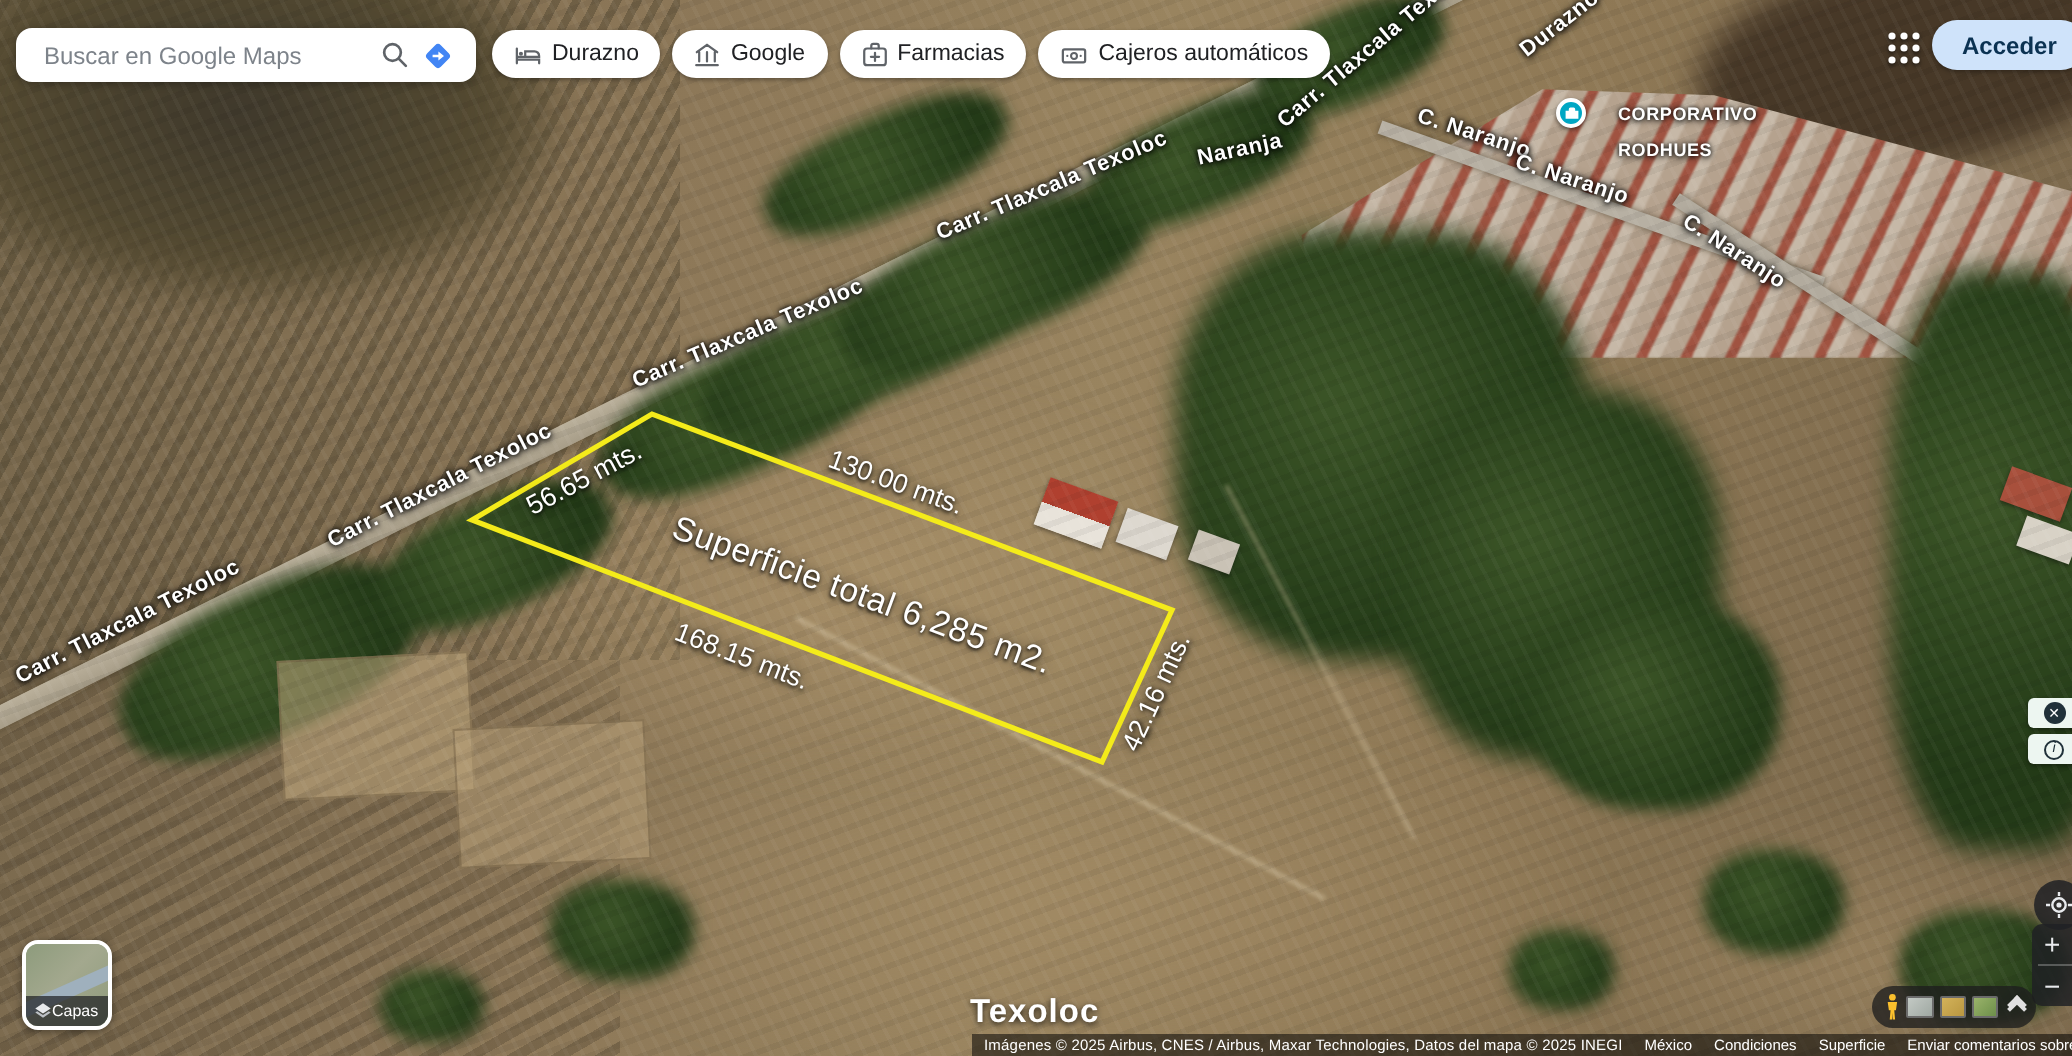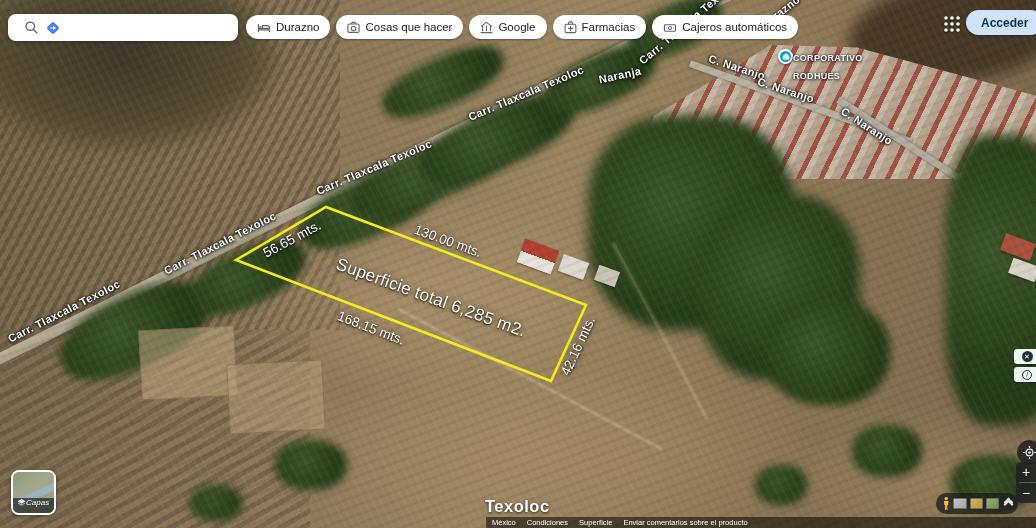--- a/index.html
+++ b/index.html
@@ -17,21 +17,21 @@
   .soft{filter:blur(8px);border-radius:50%;}
   .roadband{background:linear-gradient(#bab09b,#a79d88);height:11px;transform-origin:left center;box-shadow:0 0 3px rgba(60,50,30,.6);}
   .bld{box-shadow:0 1px 2px rgba(0,0,0,.4);}
 
   
   .rl{position:absolute;color:#fff;font-weight:700;font-size:11px;letter-spacing:.4px;white-space:nowrap;
       text-shadow:0 0 2px rgba(0,0,0,.95),0 0 4px rgba(0,0,0,.7),0 1px 3px rgba(0,0,0,.8);z-index:4;}
   .meas{position:absolute;color:#fff;font-size:13.5px;font-weight:400;white-space:nowrap;z-index:6;
       text-shadow:0 1px 2px rgba(0,0,0,.95),0 0 6px rgba(0,0,0,.55);}
   .meas.big{font-size:17px;letter-spacing:.3px;}
-  .poi{position:absolute;left:778px;top:47px;display:flex;align-items:flex-start;gap:0;z-index:4;}
+  .poi{position:absolute;left:778px;top:47px;display:flex;align-items:flex-start;gap:16px;z-index:4;}
   .poi .dot{width:15px;height:15px;border-radius:50%;display:flex;align-items:center;justify-content:center;
       border:2px solid #fff;box-shadow:0 1px 2px rgba(0,0,0,.5);margin-top:2px;}
   .poi .nm{color:#fff;font-size:9px;font-weight:700;letter-spacing:.3px;line-height:10px;
       text-shadow:0 0 2px rgba(0,0,0,.9),0 1px 3px rgba(0,0,0,.8);}
   .parcel-svg{position:absolute;left:0;top:0;z-index:5;pointer-events:none;}
 
   
   .searchbox{position:absolute;left:8px;top:14px;width:230px;height:27px;background:#fff;border-radius:8px;
       box-shadow:0 1px 4px rgba(0,0,0,.3);display:flex;align-items:center;padding:0 8px 0 12px;z-index:20;}
   .searchbox input{flex:1;border:none;outline:none;font-size:12px;color:#202124;background:transparent;
@@ -48,21 +48,21 @@
       border:none;border-radius:13px;font-size:12px;font-weight:700;font-family:"Liberation Sans",sans-serif;
       z-index:20;cursor:pointer;box-shadow:0 1px 2px rgba(0,0,0,.3);}
 
   
   .layersbtn{position:absolute;left:11px;top:470px;width:45px;height:45px;border-radius:8px;border:2px solid #fff;
       overflow:hidden;z-index:20;cursor:pointer;box-shadow:0 1px 4px rgba(0,0,0,.4);background:#9aa689;}
   .layersbtn .thumb{position:absolute;inset:0;background:linear-gradient(135deg,#8d9b7c 0%,#a3a88e 45%,#8e9a7b 100%);}
   .layersbtn .thumb::after{content:"";position:absolute;left:-10px;top:16px;width:80px;height:7px;background:#9fb0bd;
       transform:rotate(-24deg);}
   .layersbtn .lab{position:absolute;left:0;right:0;bottom:0;height:15px;background:rgba(32,33,36,.72);color:#fff;
-      font-size:8px;display:flex;gap:0;padding:0 4px;font-style:italic;}
+      font-size:8px;display:flex;align-items:center;gap:0;padding:0 4px;}
   .glogo{position:absolute;left:485px;top:497px;color:#fff;font-size:16.5px;font-weight:700;letter-spacing:.5px;
       z-index:20;text-shadow:0 1px 3px rgba(0,0,0,.8);cursor:pointer;}
   .attrib{position:absolute;left:486px;right:0;top:517px;height:11px;background:rgba(0,0,0,.52);z-index:20;
       display:flex;align-items:center;gap:11px;padding:0 6px;color:#fff;font-size:7.5px;white-space:nowrap;}
   .attrib .credits{letter-spacing:.1px;}
   .attrib a{color:#fff;text-decoration:none;cursor:pointer;}
   .pegbar{position:absolute;left:936px;top:493px;width:82px;height:21px;border-radius:11px;background:rgba(30,30,30,.78);
       z-index:21;display:flex;align-items:center;gap:3px;padding:0 6px;}
   .thumbimg{width:14px;height:11px;border:1px solid #6b6b6b;border-radius:1px;cursor:pointer;}
   .chev{width:7px;height:7px;border-top:2px solid #e0e0e0;border-right:2px solid #e0e0e0;transform:rotate(-45deg);cursor:pointer;}
@@ -157,20 +157,21 @@
     </span>
   </div>
 
   <div class="meas" style="left:292px;top:239px;transform:translate(-50%,-50%) rotate(-28deg);">56.65 mts.</div>
   <div class="meas" style="left:448px;top:241px;transform:translate(-50%,-50%) rotate(20deg);">130.00 mts.</div>
   <div class="meas big" style="left:431px;top:298px;transform:translate(-50%,-50%) rotate(20deg);">Superficie total 6,285 m2.</div>
   <div class="meas" style="left:371px;top:328px;transform:translate(-50%,-50%) rotate(21deg);">168.15 mts.</div>
   <div class="meas" style="left:578px;top:346px;transform:translate(-50%,-50%) rotate(-65deg);">42.16 mts.</div>
 
   <div class="searchbox">
+    <input type="text" placeholder="Buscar en Google Maps" style="">
     <span class="sb-ico">
       <svg width="15" height="15" viewBox="0 0 18 18">
           <circle cx="7.5" cy="7.5" r="5" fill="none" stroke="#5f6368" stroke-width="1.6"></circle>
           <line x1="11.2" y1="11.2" x2="15.5" y2="15.5" stroke="#5f6368" stroke-width="1.6" stroke-linecap="round"></line>
         </svg>
     </span>
     <span class="sb-ico">
       <svg width="18" height="18" viewBox="0 0 18 18">
           <rect x="4.2" y="4.2" width="9.6" height="9.6" rx="2" fill="#4285f4" transform="rotate(45 9 9)"></rect>
           <path d="M6.3 9.6V8.4h2.9V6.8L12 9l-2.8 2.2v-1.6H6.3z" fill="#fff"></path>
@@ -178,28 +179,20 @@
     </span>
   </div>
 
   <div class="chips">
     <div class="chip">
       <svg width="14" height="13" viewBox="0 0 14 14">
           <path d="M1 3.5v8M1 9.5h12v2M1 8h12v-.5a2.5 2.5 0 0 0-2.5-2.5H5.5v3" fill="none" stroke="#5f6368" stroke-width="1.2" stroke-linecap="round"></path>
           <circle cx="3.2" cy="6.3" r="1.1" fill="#5f6368"></circle>
         </svg>
       <span>Durazno</span>
-    </div>
-    <div class="chip">
-      <svg width="13" height="13" viewBox="0 0 14 14">
-          <rect x="1" y="3.2" width="12" height="9" rx="1.5" fill="none" stroke="#5f6368" stroke-width="1.2"></rect>
-          <path d="M4.5 3.2 5.6 1.5h2.8l1.1 1.7" fill="none" stroke="#5f6368" stroke-width="1.2"></path>
-          <circle cx="7" cy="8" r="2.4" fill="none" stroke="#5f6368" stroke-width="1.2"></circle>
-        </svg>
-      <span>Cosas que hacer</span>
     </div>
     <div class="chip">
       <svg width="13" height="13" viewBox="0 0 14 14">
           <path d="M1.5 5.5 7 1.5l5.5 4M2.8 5.5v5M7 5.5v5M11.2 5.5v5M1.2 12.5h11.6" fill="none" stroke="#5f6368" stroke-width="1.2" stroke-linecap="round"></path>
         </svg>
       <span>Google</span>
     </div>
     <div class="chip">
       <svg width="13" height="13" viewBox="0 0 14 14">
           <rect x="1.2" y="3.5" width="11.6" height="9" rx="1.5" fill="none" stroke="#5f6368" stroke-width="1.2"></rect>
@@ -241,20 +234,21 @@
       <svg width="9" height="9" viewBox="0 0 14 14">
           <path d="M7 1 13 5 7 9 1 5z" fill="#e8eaed"></path>
           <path d="M2.5 7.2 7 10.2l4.5-3L13 8.2 7 12.2 1 8.2z" fill="#bdc1c6"></path>
         </svg>
       <span>Capas</span>
     </div>
   </div>
 
   <div class="glogo">Texoloc</div>
   <div class="attrib">
+    <span class="credits">Imágenes © 2025 Airbus, CNES / Airbus, Maxar Technologies, Datos del mapa © 2025 INEGI</span>
     <a>México</a>
     <a>Condiciones</a>
     <a>Superficie</a>
     <a>Enviar comentarios sobre el producto</a>
 
   </div>
 
   <div class="pegbar">
     <svg width="9" height="15" viewBox="0 0 10 16">
       <circle cx="5" cy="2.2" r="2" fill="#fbc02d"></circle>

